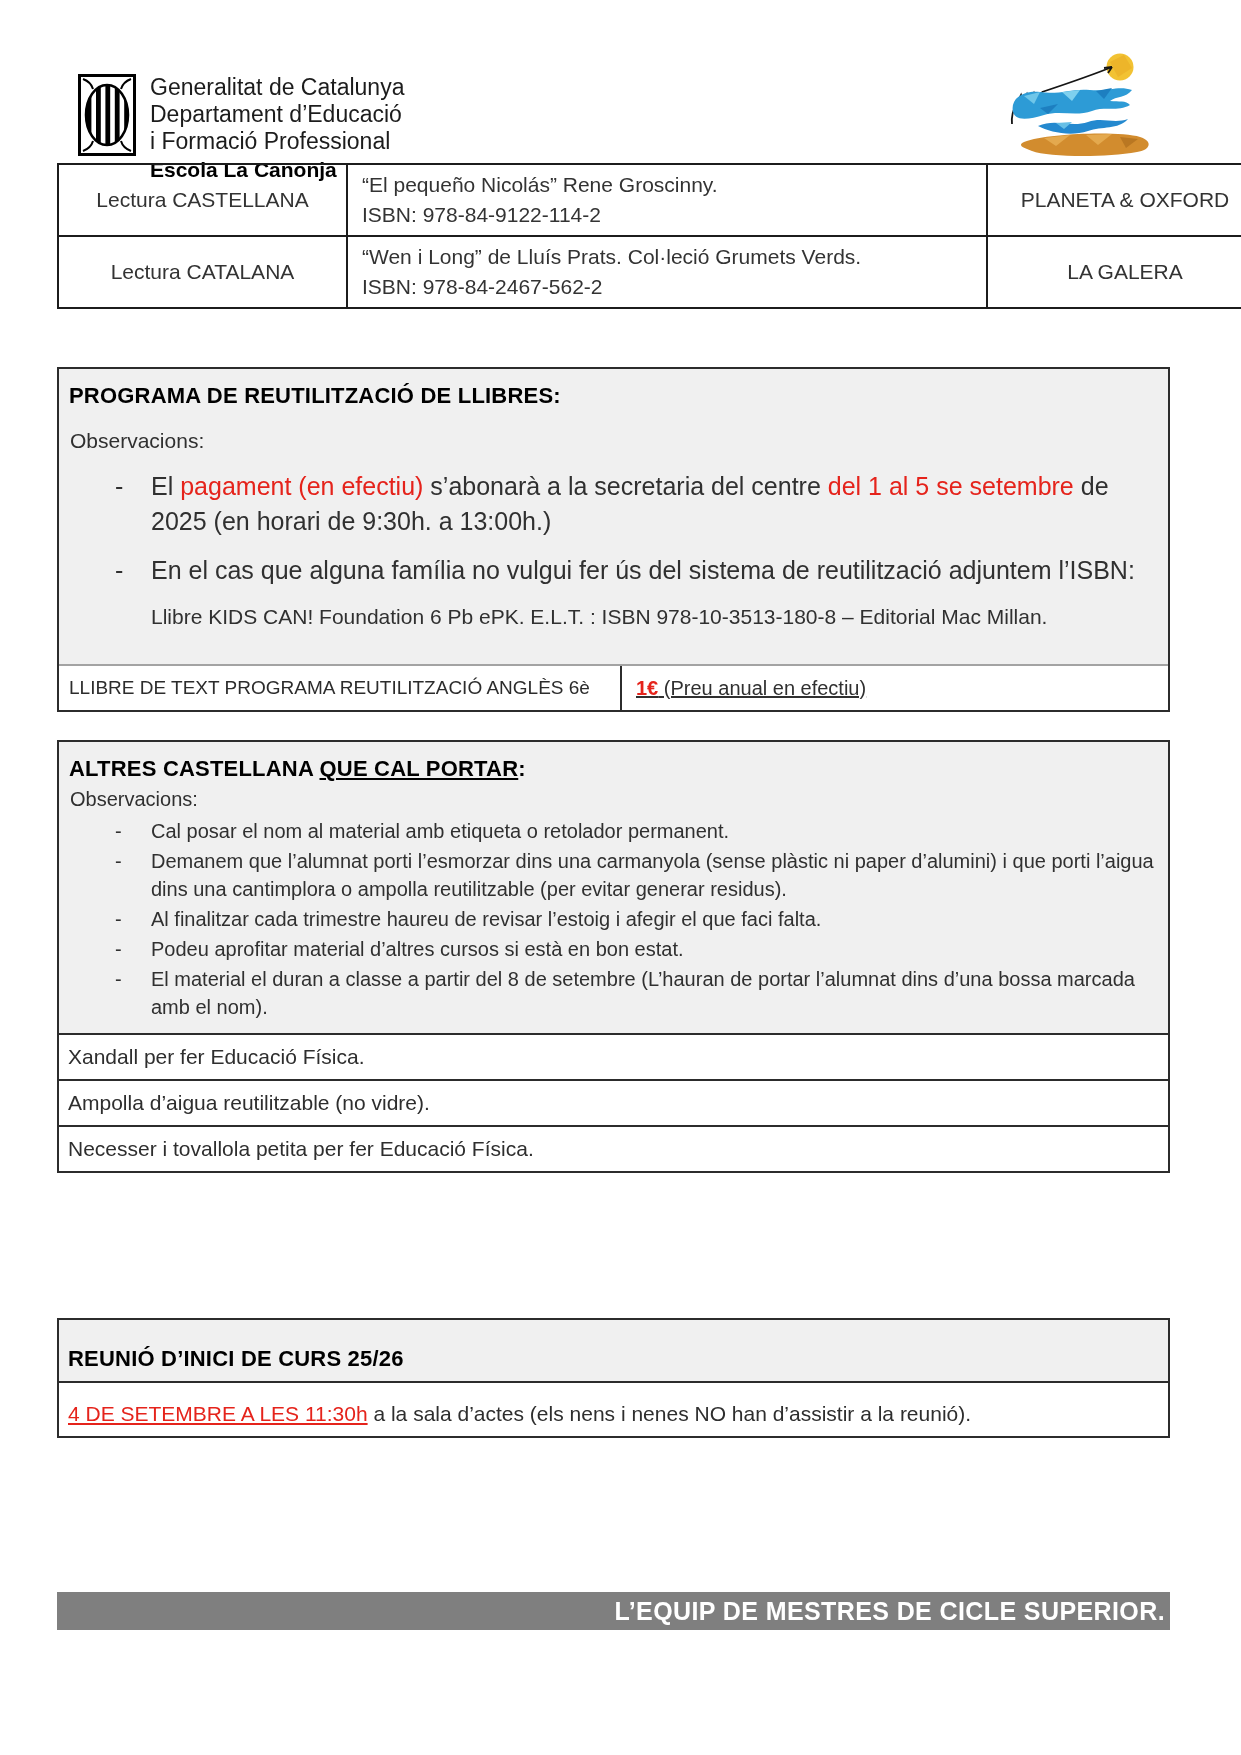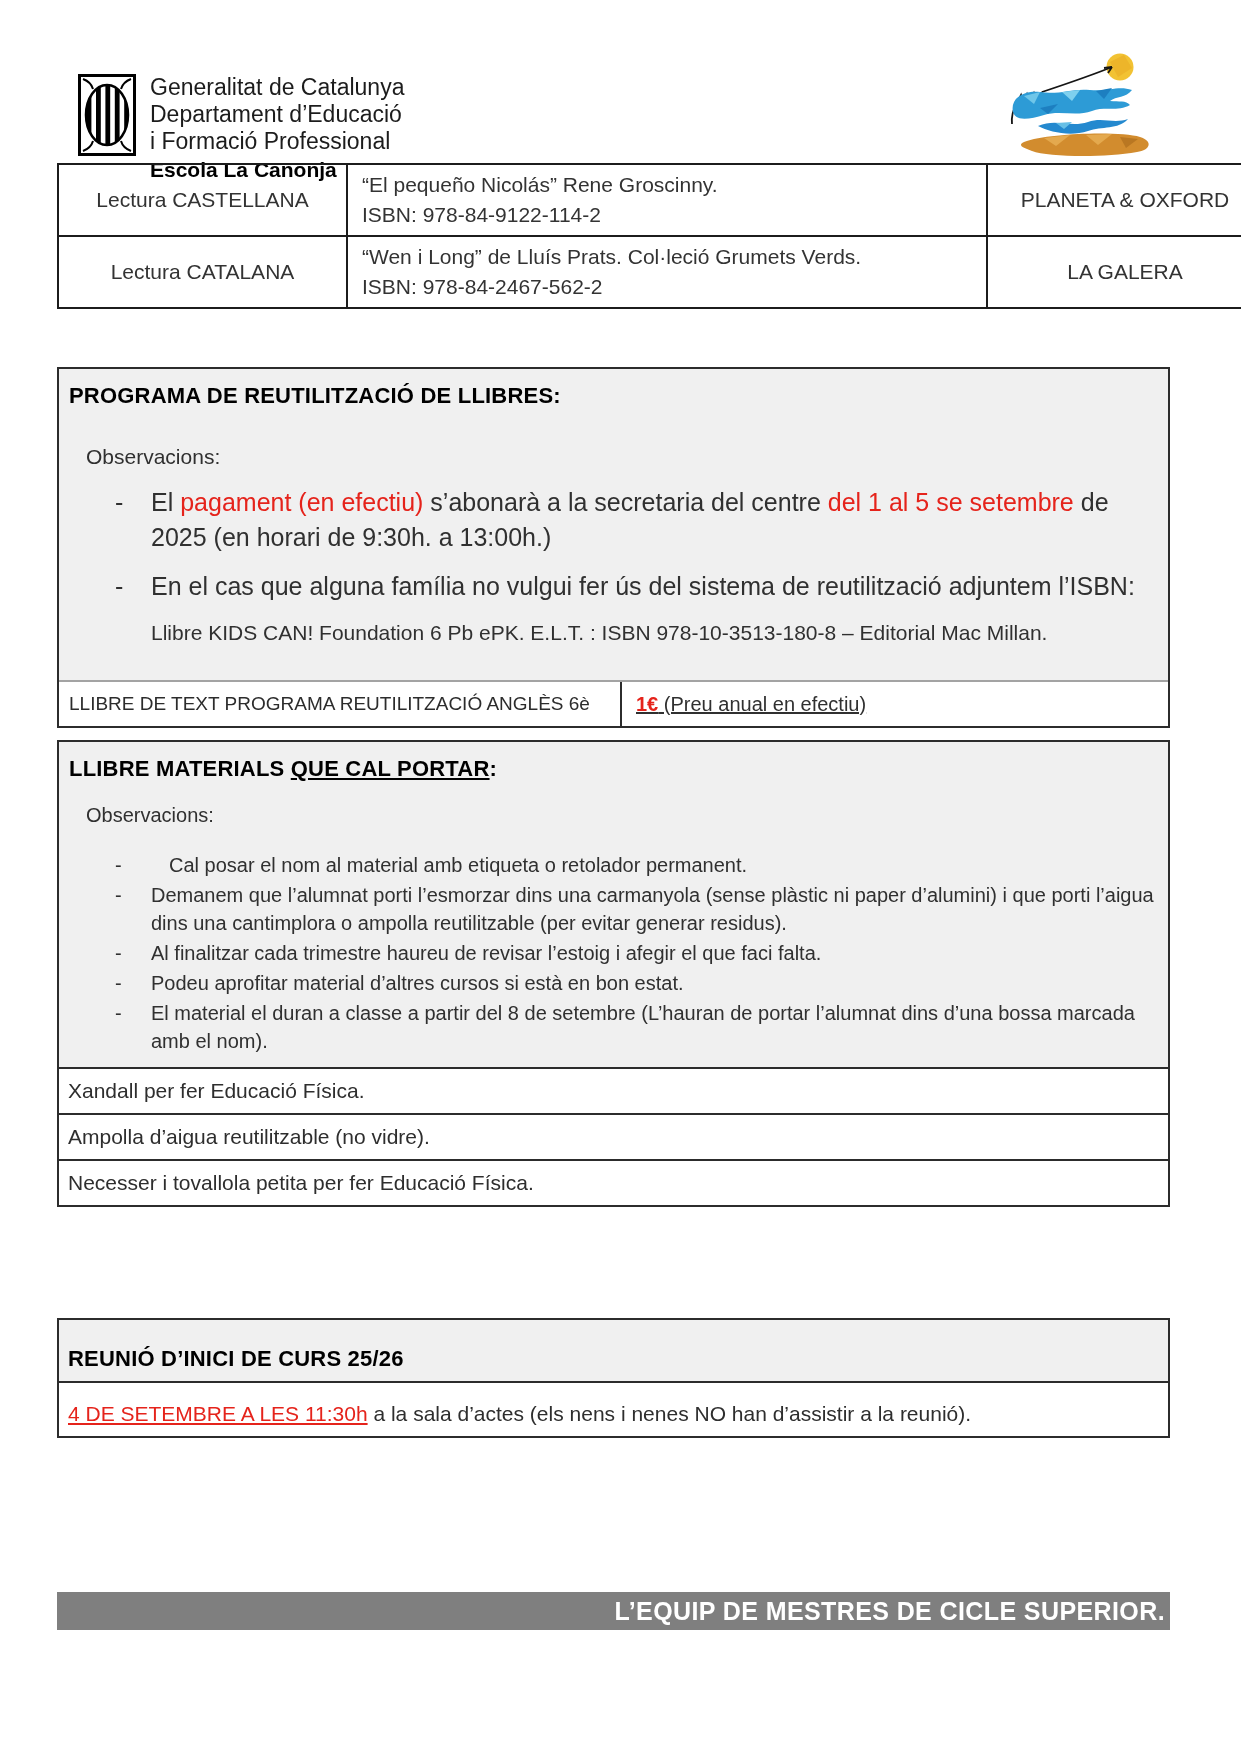--- a/index.html
+++ b/index.html
@@ -16,21 +16,21 @@
   .reading-table{position:absolute;left:57px;top:163px;width:1113px;border-collapse:collapse;table-layout:fixed;}
   .reading-table td{border:2px solid #1c1c1c;font-size:21px;color:#333;height:58px;vertical-align:middle;}
   td.subject{width:285px;text-align:center;}
   td.book{width:610px;padding:5px 14px;line-height:30px;}
   td.publisher{width:218px;text-align:center;line-height:30px;padding:4px 28px;}
 
   
   .box{position:absolute;left:57px;width:1113px;border:2px solid #2c2c2c;box-sizing:border-box;background:#fff;}
   .gray-area{background:#f0f0f0;}
   .box-title{margin:0;padding:14px 0 0 10px;font-size:22px;font-weight:bold;color:#000;letter-spacing:.2px;}
-  .obs{margin:16px;padding:20px 0 0 11px;font-size:21px;line-height:24px;}
+  .obs{margin:0;padding:20px 0 0 11px;font-size:21px;line-height:24px;}
   .bullet{display:flex;margin:12px 12px 0 56px;}
   .bullet .dash{flex:0 0 36px;}
   .bullet .dash::before{content:"-";}
   .bullet .btext{flex:1;}
   .red{color:#e5231b;}
   .u{text-decoration:underline;}
 
   
   .box-programa{top:367px;}
   .box-programa .bullet{font-size:25px;line-height:35px;}
@@ -155,23 +155,23 @@
       <p class="isbn-note">Llibre KIDS CAN! Foundation 6 Pb ePK. E.L.T. : ISBN 978-10-3513-180-8 – Editorial Mac Millan.</p>
     </div>
     <div class="price-row">
       <div class="price-label">LLIBRE DE TEXT PROGRAMA REUTILITZACIÓ ANGLÈS 6è</div>
       <div class="price-value"><span class="red">1€</span><span> (Preu anual en efectiu)</span></div>
     </div>
   </div>
 
   <div class="box box-altres">
     <div class="gray-area">
-      <h2 class="box-title"><span>LLIBRE MATERIALS </span><span class="u">QUE CAL PORTAR</span><span>:</span></h2>
+      <h2 class="box-title"><span>ALTRES CASTELLANA </span><span class="u">QUE CAL PORTAR</span><span>:</span></h2>
       <p class="obs">Observacions:</p>
-      <div class="bullet" style="margin-top:24px;gap:18px;">
+      <div class="bullet" style="margin-top:6px;">
         <span class="dash"></span>
         <span class="btext">Cal posar el nom al material amb etiqueta o retolador permanent.</span>
       </div>
       <div class="bullet">
         <span class="dash"></span>
         <span class="btext">Demanem que l’alumnat porti l’esmorzar dins una carmanyola (sense plàstic ni paper d’alumini) i que porti l’aigua dins una cantimplora o ampolla reutilitzable (per evitar generar residus).</span>
       </div>
       <div class="bullet">
         <span class="dash"></span>
         <span class="btext">Al finalitzar cada trimestre haureu de revisar l’estoig i afegir el que faci falta.</span>

